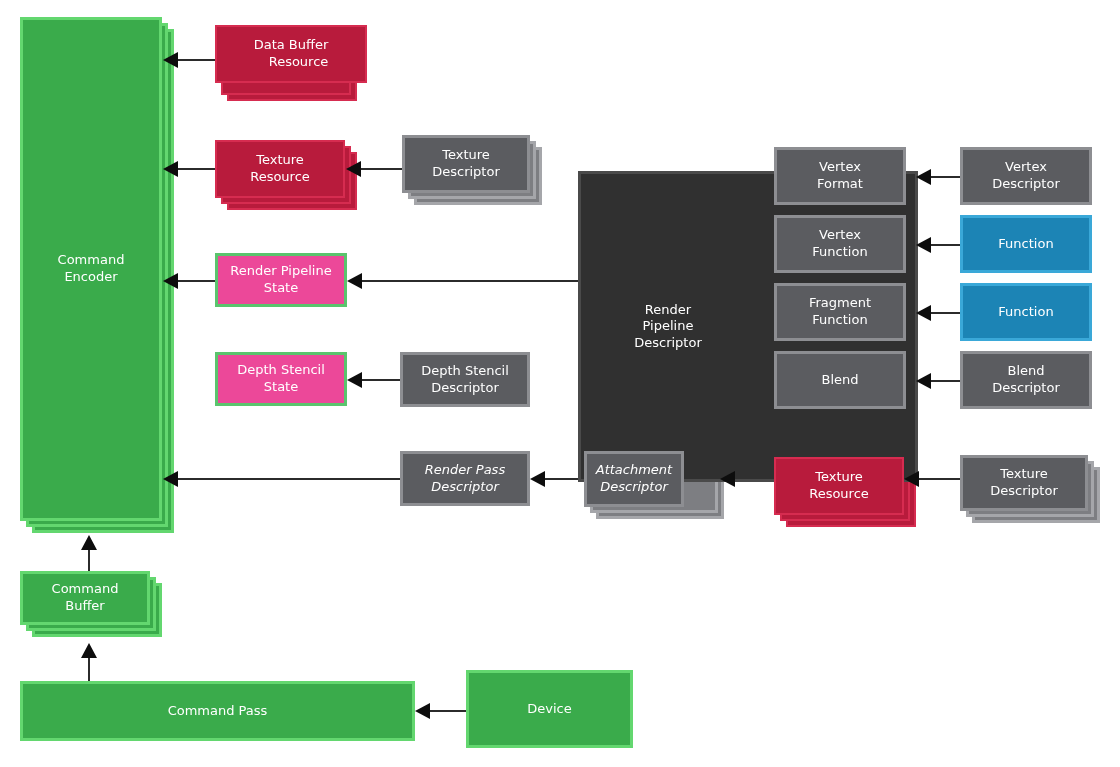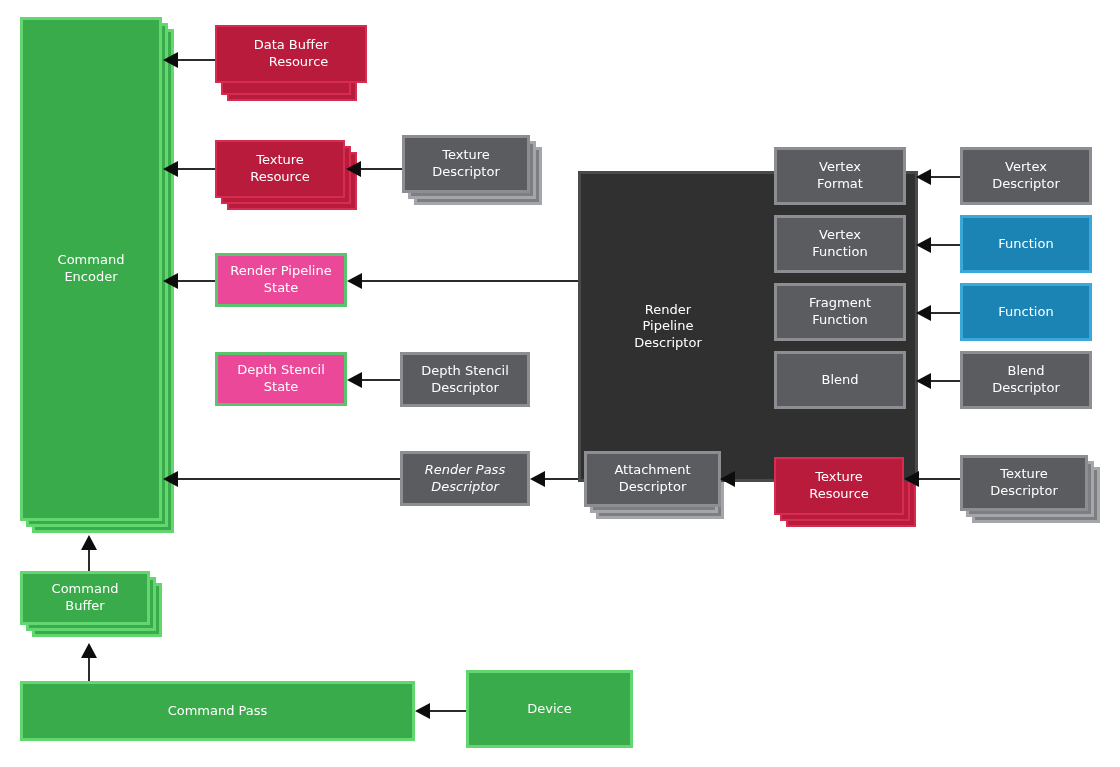--- a/index.html
+++ b/index.html
@@ -188,21 +188,21 @@
   <div class="arrow left" style="left:916px; top:373px;"></div>
 
   <div class="node v-gray" style="left:400px; top:451px; width:130px; height:55px;font-style:italic;">Render Pass
 Descriptor</div>
 
   <div class="edge h" style="left:169px; top:478px; width:231px;"></div>
   <div class="arrow left" style="left:163px; top:471px;"></div>
 
   <div class="stack-layer sl-gray" style="left:596px; top:463px; width:128px; height:56px;"></div>
   <div class="stack-layer sl-gray" style="left:590px; top:457px; width:128px; height:56px;"></div>
-  <div class="node v-gray" style="left:584px; top:451px; width:137px; height:56px;">Attachment
+  <div class="node v-gray" style="left:584px; top:451px; width:100px; height:56px;font-style:italic;">Attachment
 Descriptor</div>
 
   <div class="edge h" style="left:536px; top:478px; width:48px;"></div>
   <div class="arrow left" style="left:530px; top:471px;"></div>
 
   <div class="stack-layer sl-red" style="left:786px; top:469px; width:130px; height:58px;"></div>
   <div class="stack-layer sl-red" style="left:780px; top:463px; width:130px; height:58px;"></div>
   <div class="node v-red" style="left:774px; top:457px; width:130px; height:58px;">Texture
 Resource</div>
 

